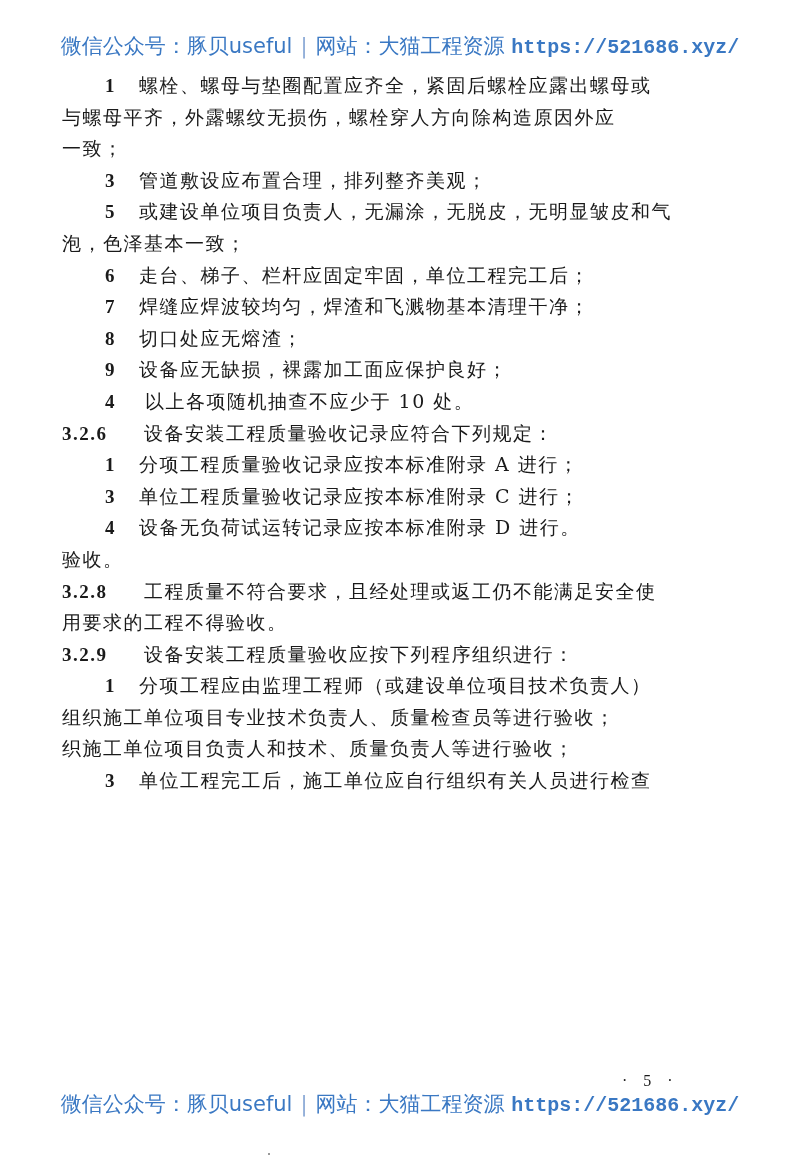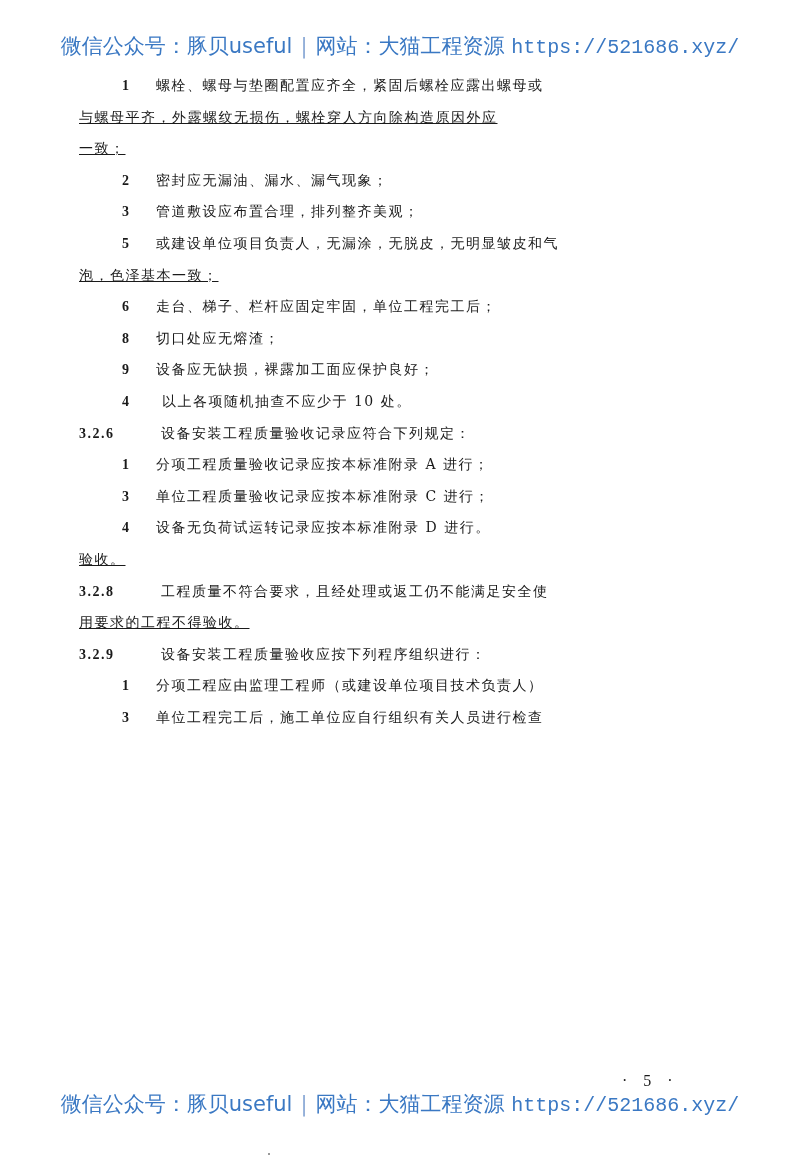--- a/index.html
+++ b/index.html
@@ -2,65 +2,67 @@
 <html><head>
 <meta charset="utf-8">
 <style>
   html, body { margin: 0; padding: 0; background: #ffffff; }
   body { width: 800px; height: 1169px; position: relative; overflow: hidden;
          font-family: "DejaVu Serif", "Liberation Serif", serif; color: #1a1a1a; }
   .watermark { position: absolute; left: 0; width: 800px; text-align: center;
                font-family: "DejaVu Sans", "Liberation Sans", sans-serif;
                font-size: 21px; color: #3a78c3; white-space: nowrap; letter-spacing: 0px; }
   .watermark .sep { color: #8aa9d6; margin: 0 8px; }
-  .watermark .url { font-family: "Liberation Mono", "DejaVu Sans Mono", monospace; font-size: 20px; }
+  .watermark .url { font-family: "Liberation Mono", "DejaVu Sans Mono", monospace; font-size: 20px; font-weight: bold; }
   .wm-top { top: 32px; }
   .wm-bottom { top: 1090px; }
   .page { position: absolute; left: 62px; top: 70px; width: 650px; }
-  .line { position: relative; height: 31.6px; line-height: 31.6px; font-size: 14px;
-          white-space: nowrap; letter-spacing: 1.5px; margin-left: 17px; }
+  .line { position: relative; height: 31.6px; line-height: 31.6px; font-size: 19px;
+          white-space: nowrap; letter-spacing: 1.5px; }
   .num { font-weight: bold; font-family: "Liberation Serif", "DejaVu Serif", serif; }
   .item { padding-left: 43px; }
   .item .num { display: inline-block; width: 34px; }
   .item .num.wide { width: 40px; }
-  .cont { padding-left: 0; text-decoration: underline; }
+  .cont { padding-left: 0; }
   .clause .num { display: inline-block; width: 82px; }
   .pageno { position: absolute; left: 622px; top: 1072px; font-size: 16px; letter-spacing: 6px;
             font-family: "Liberation Serif", serif; }
   .speck { position: absolute; left: 268px; top: 1153px; width: 2px; height: 2px; background: #999; }
 </style>
 </head>
 <body>
 
 <div class="watermark wm-top">
   <span>微信公众号：豚贝useful</span><span class="sep">|</span><span>网站：大猫工程资源</span>
   <span class="url">https://521686.xyz/</span>
 </div>
 
 <div class="page" id="page">
     <div class="line item"><span class="num">1</span><span>螺栓、螺母与垫圈配置应齐全，紧固后螺栓应露出螺母或</span></div>
     <div class="line cont"><span>与螺母平齐，外露螺纹无损伤，螺栓穿人方向除构造原因外应</span></div>
     <div class="line cont"><span>一致；</span></div>
-    <div class="line item"><span class="num">2</span><span>密封应无漏油、漏水、漏气现象；</span></div>
     <div class="line item"><span class="num">3</span><span>管道敷设应布置合理，排列整齐美观；</span></div>
     <div class="line item"><span class="num">5</span><span>或建设单位项目负责人，无漏涂，无脱皮，无明显皱皮和气</span></div>
     <div class="line cont"><span>泡，色泽基本一致；</span></div>
     <div class="line item"><span class="num">6</span><span>走台、梯子、栏杆应固定牢固，单位工程完工后；</span></div>
+    <div class="line item"><span class="num">7</span><span>焊缝应焊波较均匀，焊渣和飞溅物基本清理干净；</span></div>
     <div class="line item"><span class="num">8</span><span>切口处应无熔渣；</span></div>
     <div class="line item"><span class="num">9</span><span>设备应无缺损，裸露加工面应保护良好；</span></div>
     <div class="line item"><span class="num wide">4</span><span>以上各项随机抽查不应少于 10 处。</span></div>
     <div class="line clause"><span class="num">3.2.6</span><span>设备安装工程质量验收记录应符合下列规定：</span></div>
     <div class="line item"><span class="num">1</span><span>分项工程质量验收记录应按本标准附录 A 进行；</span></div>
     <div class="line item"><span class="num">3</span><span>单位工程质量验收记录应按本标准附录 C 进行；</span></div>
     <div class="line item"><span class="num">4</span><span>设备无负荷试运转记录应按本标准附录 D 进行。</span></div>
     <div class="line cont"><span>验收。</span></div>
     <div class="line clause"><span class="num">3.2.8</span><span>工程质量不符合要求，且经处理或返工仍不能满足安全使</span></div>
     <div class="line cont"><span>用要求的工程不得验收。</span></div>
     <div class="line clause"><span class="num">3.2.9</span><span>设备安装工程质量验收应按下列程序组织进行：</span></div>
     <div class="line item"><span class="num">1</span><span>分项工程应由监理工程师（或建设单位项目技术负责人）</span></div>
+    <div class="line cont"><span>组织施工单位项目专业技术负责人、质量检查员等进行验收；</span></div>
+    <div class="line cont"><span>织施工单位项目负责人和技术、质量负责人等进行验收；</span></div>
     <div class="line item"><span class="num">3</span><span>单位工程完工后，施工单位应自行组织有关人员进行检查</span></div>
   </div>
 
 <div class="pageno">· 5 ·</div>
 
 <div class="watermark wm-bottom">
   <span>微信公众号：豚贝useful</span><span class="sep">|</span><span>网站：大猫工程资源</span>
   <span class="url">https://521686.xyz/</span>
 </div>
 

